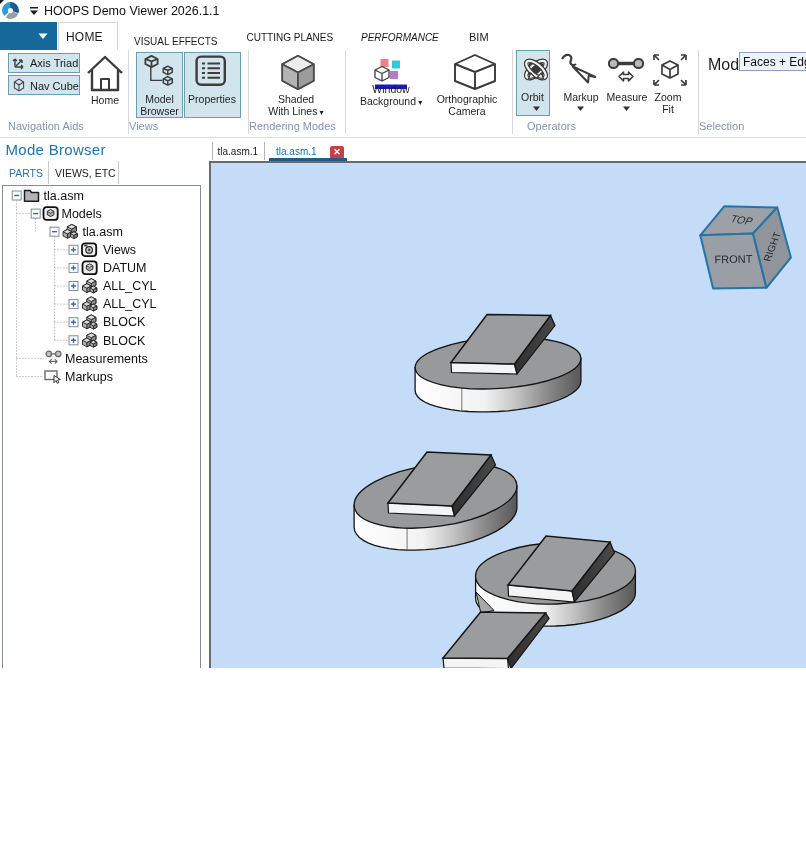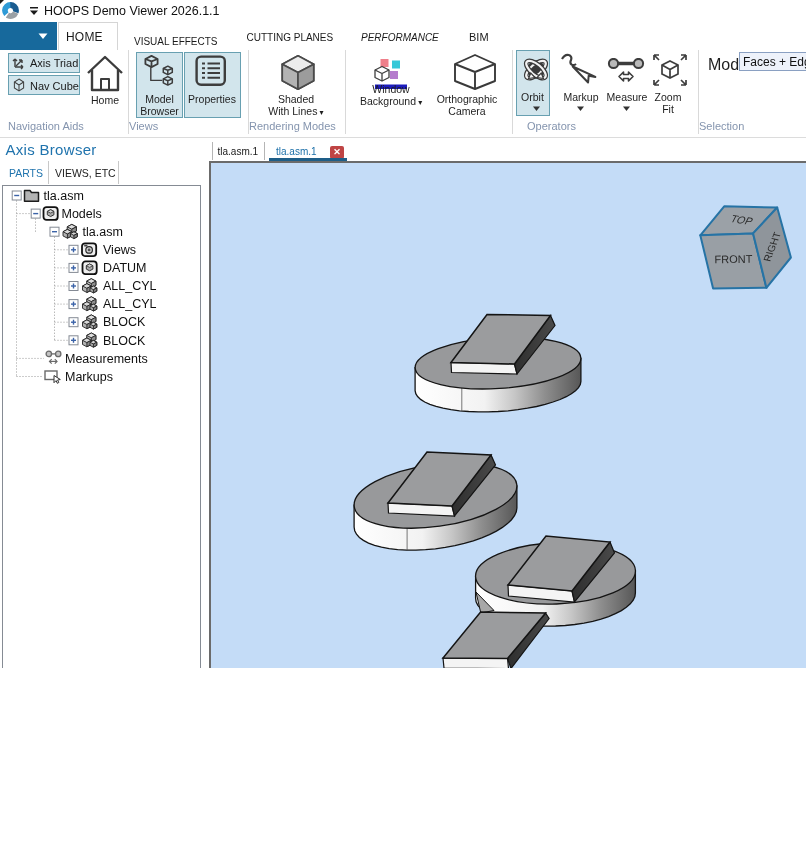--- a/index.html
+++ b/index.html
@@ -167,21 +167,21 @@
   <path d="M7 7 L2 2 M2 2 L2 7 M2 2 L7 2"></path>
       <path d="M29 7 L34 2 M34 2 L29 2 M34 2 L34 7"></path>
   <path d="M7 27 L2 32 M2 32 L2 27 M2 32 L7 32"></path>
       <path d="M29 27 L34 32 M34 32 L34 27 M34 32 L29 32"></path>
 </svg>
 <div class="blab" style="left:647px;top:91px;width:42px;">Zoom<br>Fit</div>
 
 <div class="ab" style="left:708px;top:56px;font-size:16px;color:#1e1e1e;">Mode</div>
 <div class="ab" style="left:739px;top:52px;width:70px;height:19px;background:#eef2fa;border:1px solid #8aa0c2;box-sizing:border-box;font-size:12px;color:#111;padding:2px 0 0 3px;white-space:nowrap;overflow:hidden;">Faces + Edge</div>
 
-<div class="ab" style="left:5.5px;top:141px;font-size:15px;letter-spacing:0.3px;color:#1f73ad;">Axis Browser</div>
+<div class="ab" style="left:5.5px;top:141px;font-size:15px;letter-spacing:0.3px;color:#1f73ad;">Mode Browser</div>
 <div class="ab" style="left:9px;top:167px;font-size:10.5px;color:#1f73ad;">PARTS</div>
 <div class="ab" style="left:55px;top:167px;font-size:10.5px;color:#222;">VIEWS, ETC</div>
 <div class="ab" style="left:48px;top:161px;width:1px;height:23px;background:#c8c8c8;"></div>
 <div class="ab" style="left:118px;top:161px;width:1px;height:23px;background:#c8c8c8;"></div>
 <div class="ab" style="left:2px;top:185px;width:199px;height:665px;border:1px solid #858b94;box-sizing:border-box;background:#fff;"></div>
 <svg class="ab" style="left:3px;top:186px" width="197" height="659" viewBox="3 186 197 659">
 
   <path d="M16.5 200.5 V 376.5" stroke="#999" stroke-width="1" stroke-dasharray="1,2" fill="none"></path>
   <path d="M16.5 358.4 H 44" stroke="#999" stroke-width="1" stroke-dasharray="1,2" fill="none"></path>
   <path d="M16.5 376.5 H 43" stroke="#999" stroke-width="1" stroke-dasharray="1,2" fill="none"></path>

